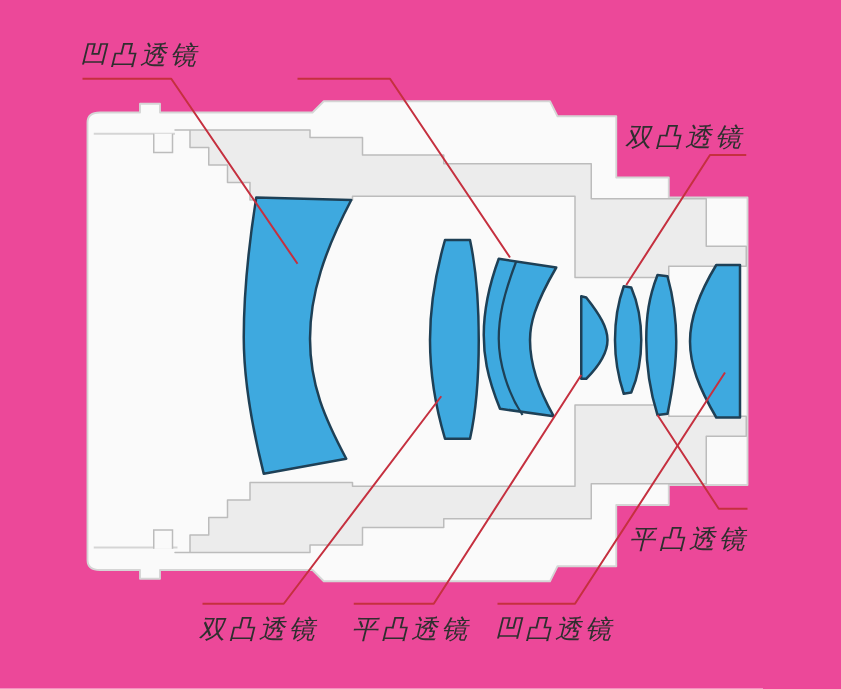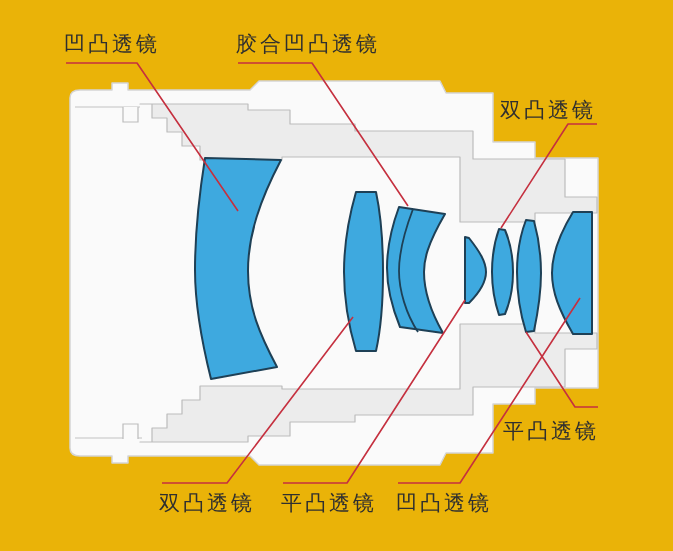--- a/index.html
+++ b/index.html
@@ -1,21 +1,22 @@
 <!DOCTYPE html>
 <html style="--lens_fill: #3ea9df; --lens_stroke: #1e4056; --leader: #c5303f; --housing_fill: #ececec; --housing_stroke: #bcbcbc; --barrel_fill: #fafafa; --barrel_stroke: #d5d5d5; --label_text: #2f2f2f;"><head>
 <meta charset="utf-8">
 <style>
   html,body{margin:0;padding:0;background:#ffffff;}
   #stage{
     position:relative;
     width:673px;height:551px;
-    background:#eab308;
+    background:#ec4899;
     font-family:"Liberation Sans","DejaVu Sans",sans-serif;
     overflow:hidden;
+    font-style:italic;
   }
   #drawing{position:absolute;left:0;top:0;}
   .lens-label{
     position:absolute;
     font-size:21px;
     letter-spacing:3px;
     color:var(--label_text,#2f2f2f);
     white-space:nowrap;
     font-weight:500;
   }
@@ -78,20 +79,19 @@
     <polyline class="leader" points="66,63 137,63 238,211"></polyline>
     <polyline class="leader" points="238,63 312,63 408,206"></polyline>
     <polyline class="leader" points="597,124 568,124 501,228"></polyline>
     <polyline class="leader" points="598,407 575,407 526,332"></polyline>
     <polyline class="leader" points="162,483 227,483 353,317"></polyline>
     <polyline class="leader" points="283,483 347,483 465,300"></polyline>
     <polyline class="leader" points="398,483 460,483 580,298"></polyline>
   </svg>
 
   <div class="lens-label" style="left:64px;top:30px;">凹凸透镜</div>
-  <div class="lens-label" style="left:236px;top:30px;">胶合凹凸透镜</div>
   <div class="lens-label" style="left:500px;top:96px;">双凸透镜</div>
   <div class="lens-label" style="left:503px;top:417px;">平凸透镜</div>
   <div class="lens-label" style="left:159px;top:489px;">双凸透镜</div>
   <div class="lens-label" style="left:281px;top:489px;">平凸透镜</div>
   <div class="lens-label" style="left:396px;top:489px;">凹凸透镜</div>
 
 </div>
 
 </body></html>

